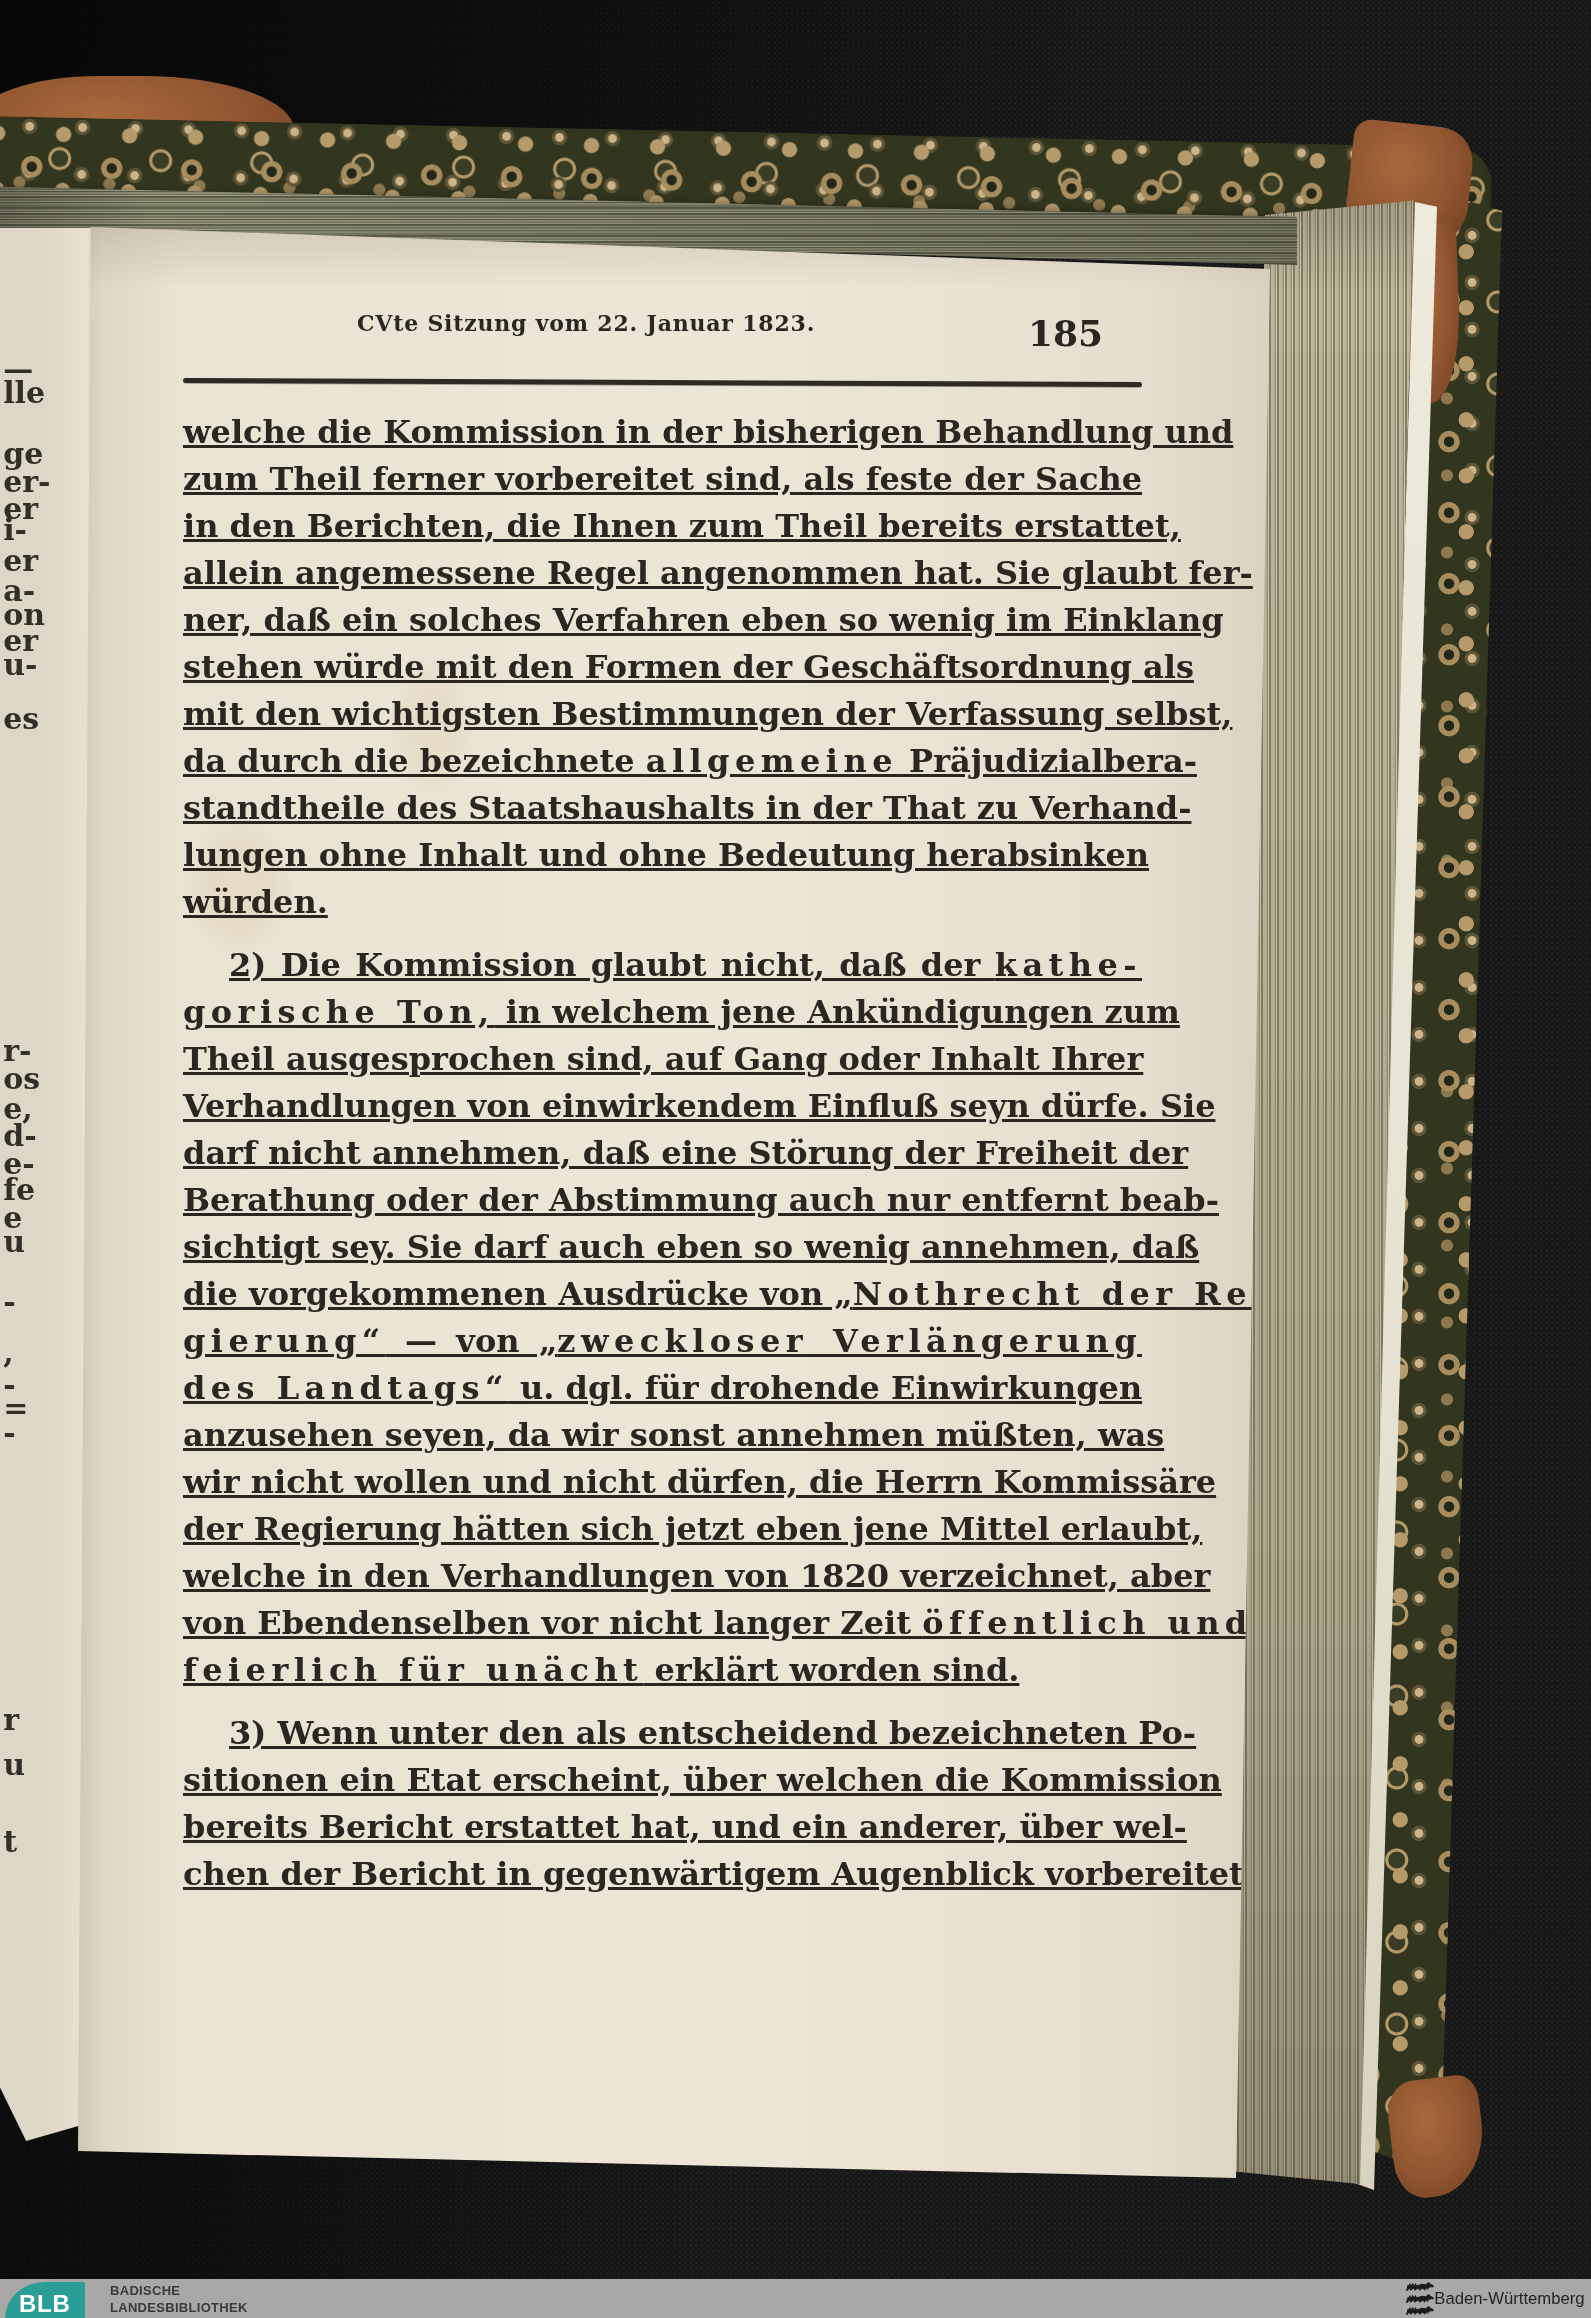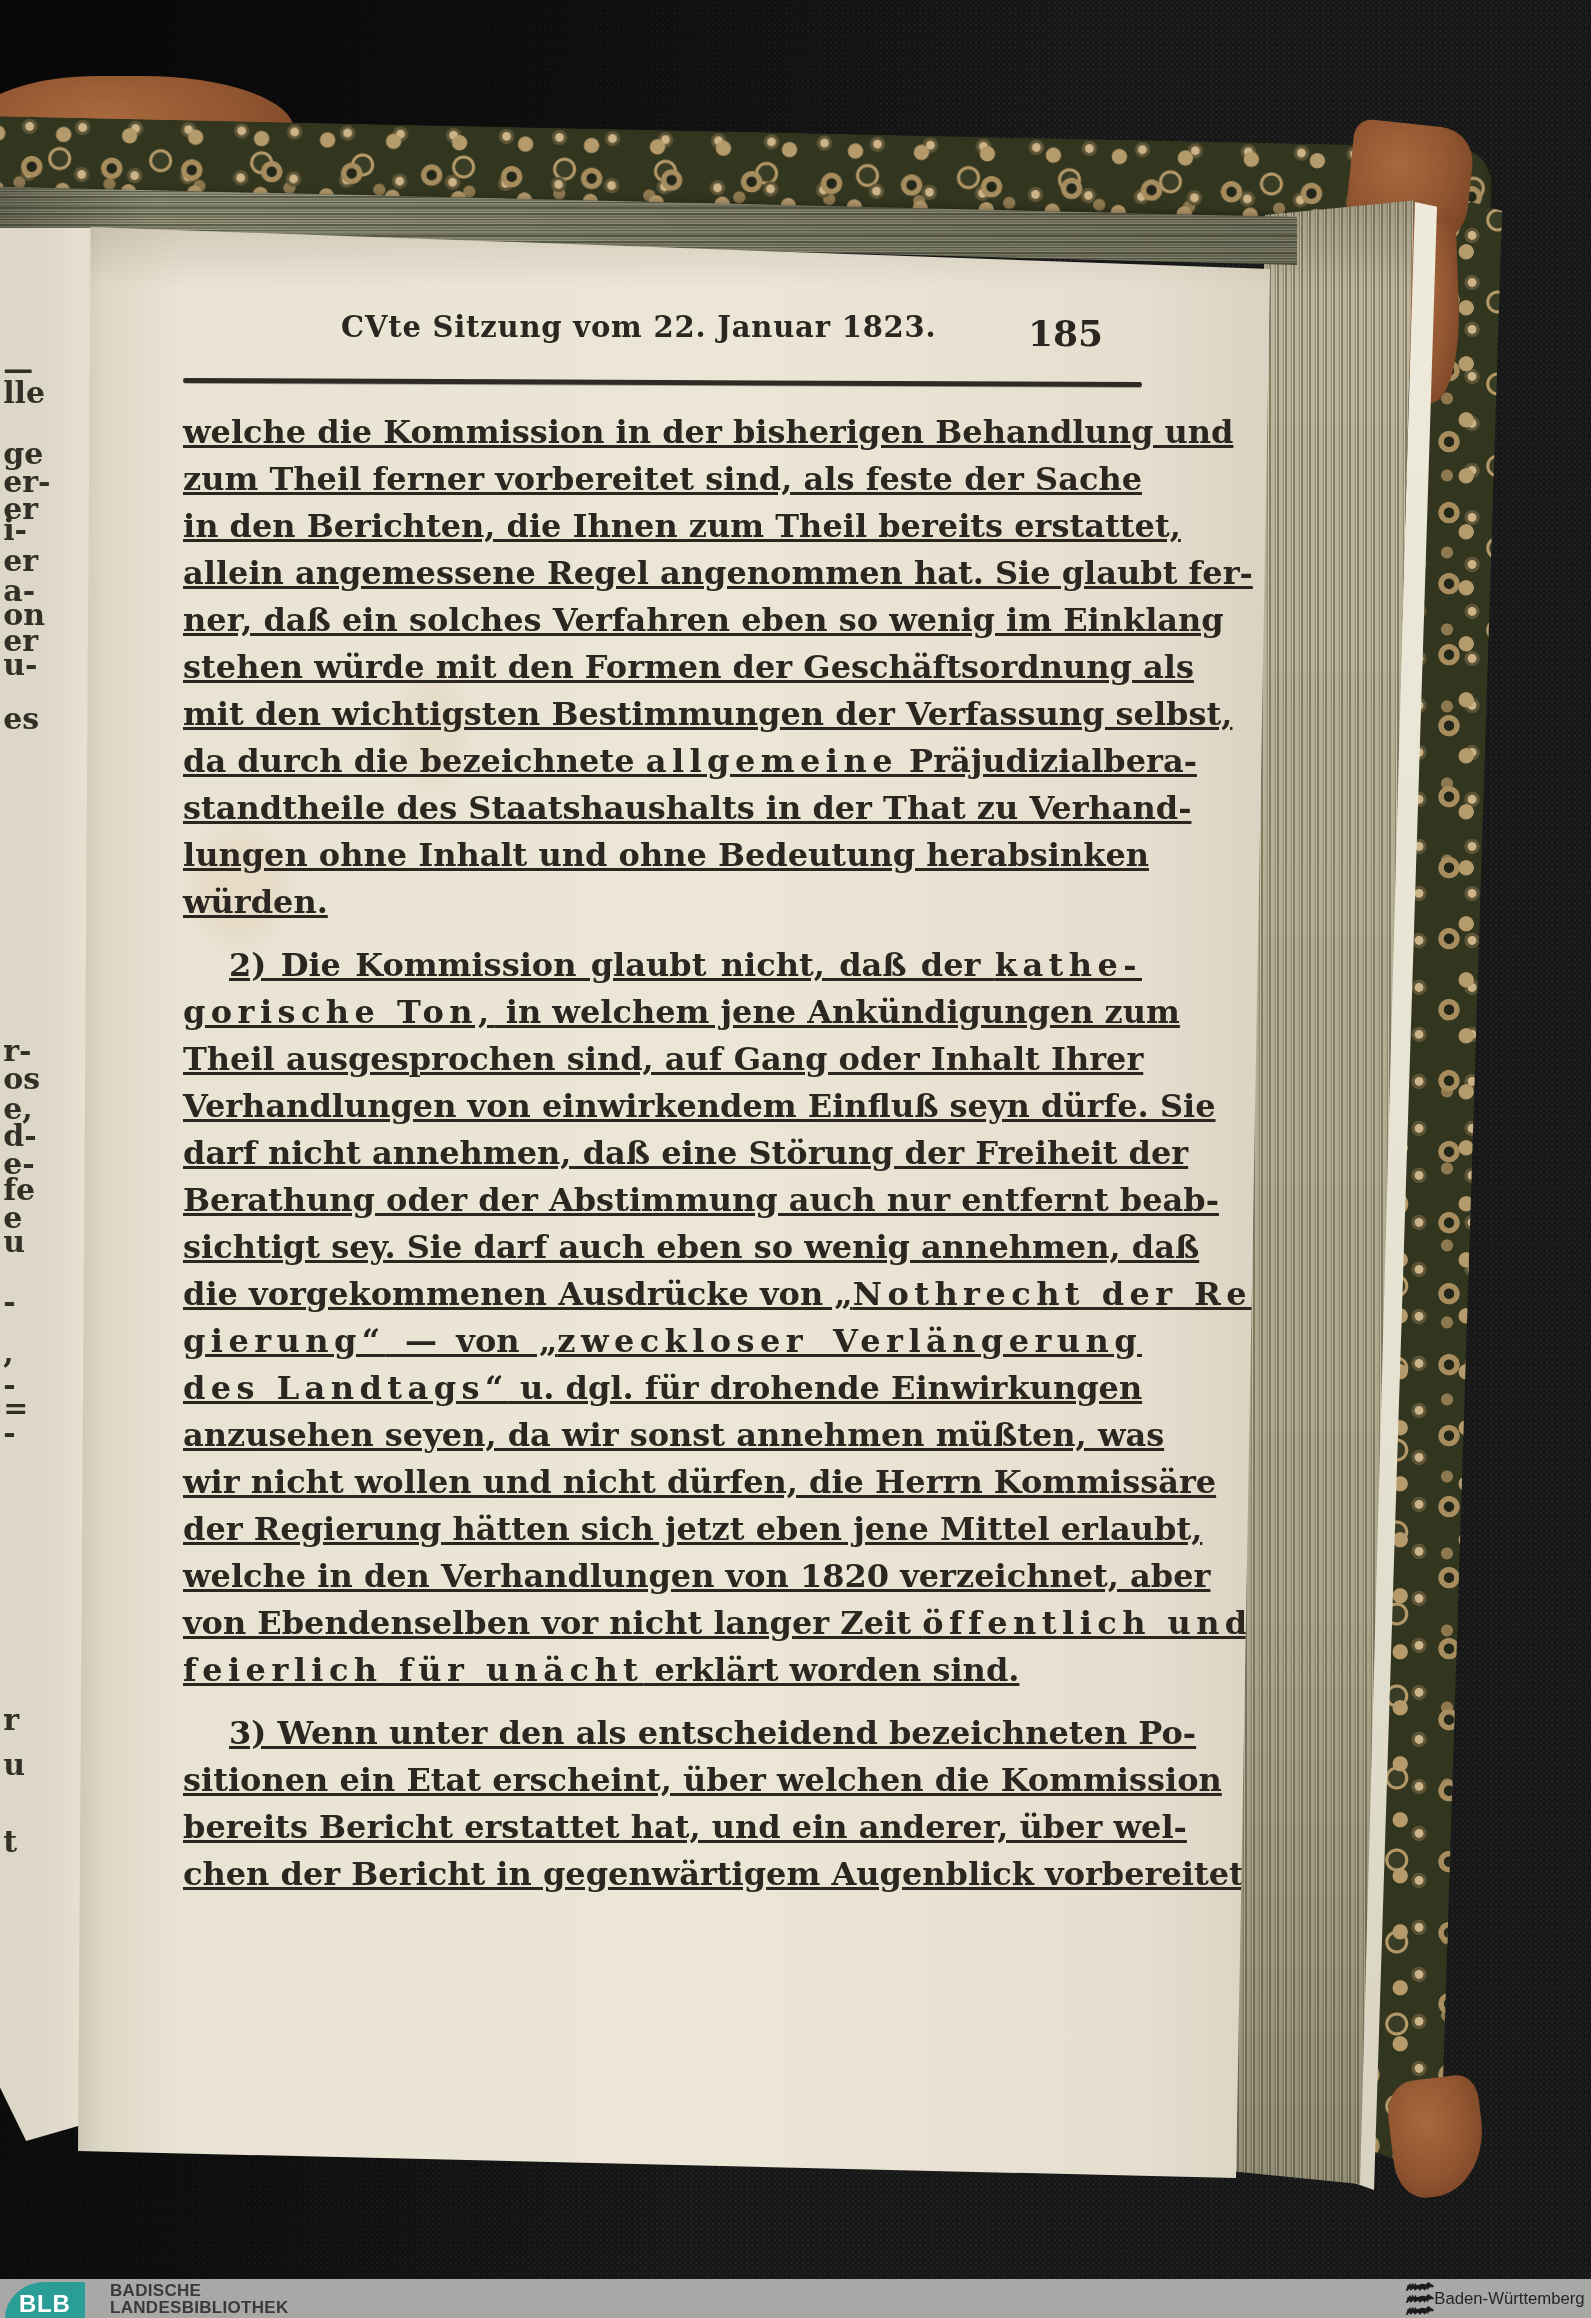--- a/index.html
+++ b/index.html
@@ -65,37 +65,37 @@
   .page{position:absolute;left:70px;top:216px;width:1209px;height:1970px;z-index:8;
     clip-path:polygon(20.7px 11px,1200px 53px,1166px 1962px,8px 1935px);
     background:
       radial-gradient(ellipse at 14% 34%, rgba(190,140,70,.10) 0 32px, transparent 56px),
       radial-gradient(ellipse at 30% 26%, rgba(180,130,60,.08) 0 24px, transparent 44px),
       linear-gradient(183deg,#f3efe2 0 12.7px, rgba(0,0,0,0) 13.5px),
       linear-gradient(180deg, rgba(110,100,75,.22) 0%, rgba(0,0,0,0) 72px),
       linear-gradient(90deg,#c9c2af 0,#ddd7c6 32px,#e9e3d4 111px,#ece6d7 55%,#e6dfd0 88%,#d9d2c0 100%);
     color:#2b2620;}
   .running-head{position:absolute;left:113px;top:94px;width:959px;height:49px;}
-  .head-title{position:absolute;left:158px;top:0;font-size:29px;font-weight:bold;letter-spacing:0.8px;white-space:nowrap;}
+  .head-title{position:absolute;left:174px;top:0;font-size:22px;font-weight:bold;letter-spacing:0.8px;white-space:nowrap;}
   .page-num{position:absolute;left:845px;top:1.6px;font-size:36px;font-weight:bold;}
   .rule{position:absolute;left:113px;top:164px;width:959px;height:4.8px;background:#2e2a24;border-radius:2.4px;
     transform:rotate(0.25deg);box-shadow:0 0.8px 0 rgba(46,42,36,.35);}
   .body-text{position:absolute;left:113px;top:193px;width:959px;}
   .line{font-size:32px;font-weight:bold;line-height:47px;height:47px;white-space:nowrap;
     text-align:justify;text-align-last:justify;color:#2b2620;text-decoration:underline;}
   .line.nojust{text-align-last:left;}
   .sp{letter-spacing:0.17em;margin-top:14px;}
   
   .footer{position:absolute;left:0;bottom:0;width:1591px;height:40px;background:#a8a8a6;z-index:20;
     font-family:"Liberation Sans", sans-serif;}
   .blb-badge{position:absolute;left:4.8px;top:3.2px;width:80px;height:73px;background:#2a9e96;
     border-radius:50% 2% 50% 50%;}
   .blb-abbr{position:absolute;left:0;top:8px;width:80px;text-align:center;color:#fff;
     font-size:24px;font-weight:bold;letter-spacing:0.8px;}
-  .blb-text{position:absolute;left:110px;top:4px;color:#3a3a3a;font-weight:bold;font-size:17px;
+  .blb-text{position:absolute;left:110px;top:4px;color:#3a3a3a;font-weight:bold;font-size:13px;
     line-height:16.7px;letter-spacing:0.3px;}
   .bw{position:absolute;right:6.4px;top:0;height:40px;}
   .lions{position:absolute;left:-183px;top:2.4px;width:35px;}
   .lions svg{display:block;margin:0 0 0.8px 0;}
   .bw-label{position:absolute;right:0;top:10.3px;font-size:16.7px;color:#242424;white-space:nowrap;}
 </style>
 </head>
 <body>
 
 <div class="stage">

